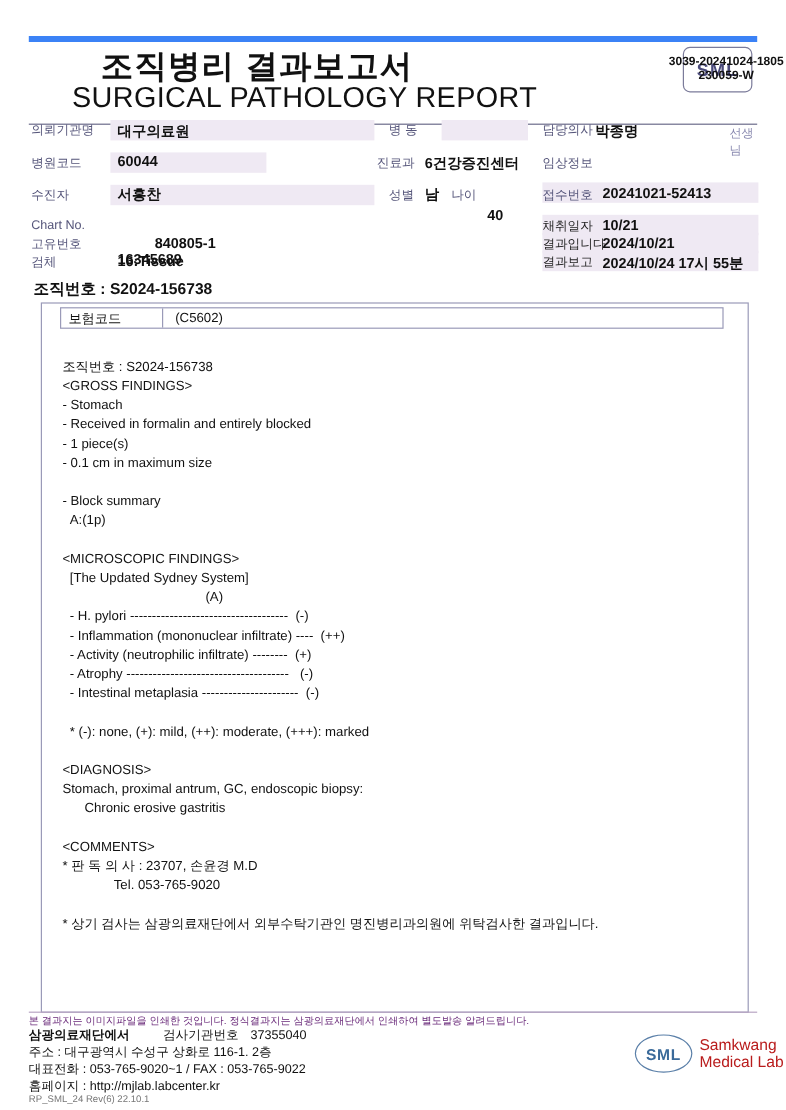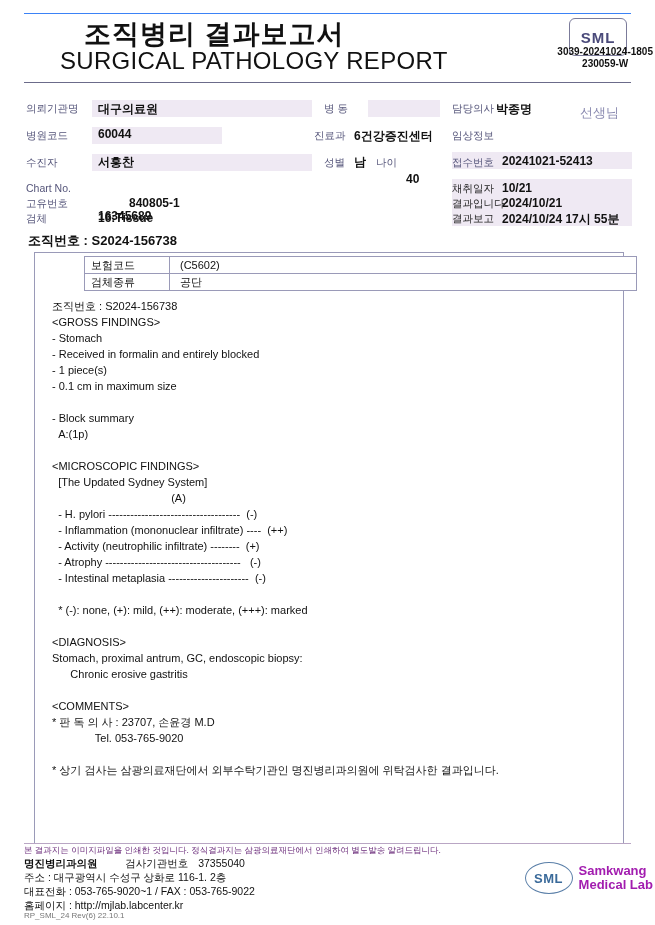--- a/index.html
+++ b/index.html
@@ -7,22 +7,22 @@
     width:655px;height:925px;
     background:#ffffff;
     font-family:"Liberation Sans", sans-serif;
     color:#111;
     -webkit-font-smoothing:antialiased;
   }
   .page{position:relative;width:655px;height:925px;overflow:hidden;}
 
   
   .header{
-    position:absolute;left:24px;top:13px;width:607px;height:68px;
-    border-top:1px solid #3b82f6;border-bottom:1px solid #6b6b8a;
+    position:absolute;left:24px;top:30px;width:607px;height:68px;
+    border-top:5px solid #3b82f6;border-bottom:1px solid #6b6b8a;
   }
   .title-ko{
     position:absolute;left:60px;top:2px;
     font-size:27px;font-weight:bold;letter-spacing:1px;color:#111;
   }
   .title-en{
     position:absolute;left:36px;top:33px;
     font-size:24px;color:#111;letter-spacing:.3px;
   }
   .logo-box{
@@ -38,30 +38,30 @@
 
   
   .info{position:absolute;left:24px;top:96px;width:607px;height:126px;font-size:11px;}
   .lab{position:absolute;color:#55557a;font-size:10.5px;}
   .lab.dark{color:#222;}
   .val{position:absolute;font-weight:bold;font-size:12px;color:#111;}
   .val.small{font-size:11px;font-weight:bold;}
   .field{
     position:absolute;background:#efe9f3;height:17px;border:0;
   }
-  .tag{position:absolute;font-size:13px;color:#8a8ab0;}
+  .tag{position:absolute;font-size:10px;color:#8a8ab0;margin-left:28px;}
 
   .organ{
     position:absolute;left:28px;top:232px;font-size:13px;font-weight:bold;color:#111;
   }
 
   
   .codetable{
     position:absolute;left:50px;top:256px;width:551px;border:1px solid #9a9ab8;
-    font-size:11px;background:#fff;margin-left:34px;
+    font-size:11px;background:#fff;
   }
   .codetable .row{display:flex;height:16px;border-bottom:1px solid #9a9ab8;}
   .codetable .row:last-child{border-bottom:0;}
   .codetable .c1{width:78px;border-right:1px solid #9a9ab8;padding-left:6px;display:flex;align-items:center;}
   .codetable .c2{flex:1;padding-left:10px;display:flex;align-items:center;}
 
   
   .reportbox{
     position:absolute;left:34px;top:252px;width:588px;height:590px;
     border:1px solid #9a9ab8;background:#fff;
@@ -84,21 +84,21 @@
   .footer .line{height:14px;}
   .f-lab{font-weight:bold;}
   .footer-right{
     position:absolute;right:2px;top:862px;display:flex;align-items:center;gap:6px;
   }
   .sml-oval{
     width:46px;height:30px;border:1px solid #5a7fa8;border-radius:50%;
     display:flex;align-items:center;justify-content:center;
     color:#3a6a9a;font-size:13px;font-weight:bold;letter-spacing:.5px;
   }
-  .sml-name{color:#a21caf;font-size:13px;font-weight:bold;line-height:14px;}
+  .sml-name{color:#b91c1c;font-size:13px;font-weight:normal;line-height:14px;}
   .revcode{
     position:absolute;left:24px;top:911px;font-size:8px;color:#777;
   }
   .hr-foot{
     position:absolute;left:24px;top:843px;width:607px;height:1px;background:#b9a6c4;
   }
 </style>
 </head>
 <body>
 
@@ -175,34 +175,30 @@
     <span>S2024-156738</span>
   </div>
 
   <div class="reportbox"></div>
 
   <div class="codetable">
     <div class="row">
       <div class="c1">보험코드</div>
       <div class="c2">(C5602)</div>
     </div>
-    <div class="row">
-      <div class="c1">검체종류</div>
-      <div class="c2">공단</div>
-    </div>
   </div>
 
   <div class="report-body"><div class="ln">조직번호 : S2024-156738</div><div class="ln">&lt;GROSS FINDINGS&gt;</div><div class="ln">- Stomach</div><div class="ln">- Received in formalin and entirely blocked</div><div class="ln">- 1 piece(s)</div><div class="ln">- 0.1 cm in maximum size</div><div class="sp"></div><div class="ln">- Block summary</div><div class="ln">  A:(1p)</div><div class="sp"></div><div class="ln">&lt;MICROSCOPIC FINDINGS&gt;</div><div class="ln">  [The Updated Sydney System]</div><div class="ln">                                       (A)</div><div class="ln">  - H. pylori ------------------------------------  (-)</div><div class="ln">  - Inflammation (mononuclear infiltrate) ----  (++)</div><div class="ln">  - Activity (neutrophilic infiltrate) --------  (+)</div><div class="ln">  - Atrophy -------------------------------------   (-)</div><div class="ln">  - Intestinal metaplasia ----------------------  (-)</div><div class="sp"></div><div class="ln">  * (-): none, (+): mild, (++): moderate, (+++): marked</div><div class="sp"></div><div class="ln">&lt;DIAGNOSIS&gt;</div><div class="ln">Stomach, proximal antrum, GC, endoscopic biopsy:</div><div class="ln">      Chronic erosive gastritis</div><div class="sp"></div><div class="ln">&lt;COMMENTS&gt;</div><div class="ln">* 판 독 의 사 : 23707, 손윤경 M.D</div><div class="ln">              Tel. 053-765-9020</div><div class="sp"></div><div class="ln">* 상기 검사는 삼광의료재단에서 외부수탁기관인 명진병리과의원에 위탁검사한 결과입니다.</div></div>
 
   <div class="hr-foot"></div>
   <div class="footnote">본 결과지는 이미지파일을 인쇄한 것입니다. 정식결과지는 삼광의료재단에서 인쇄하여 별도발송 알려드립니다.</div>
 
   <div class="footer">
     <div class="line">
-      <span class="f-lab">명진병리과의원</span>
+      <span class="f-lab">삼광의료재단에서</span>
       <span style="display:inline-block;width:22px;"></span>
       <span>검사기관번호</span>
       <span style="display:inline-block;width:4px;"></span>
       <span>37355040</span>
     </div>
     <div class="line">주소 : 대구광역시 수성구 상화로 116-1. 2층</div>
     <div class="line">대표전화 : 053-765-9020~1 / FAX : 053-765-9022</div>
     <div class="line">홈페이지 : http://mjlab.labcenter.kr</div>
   </div>
 

